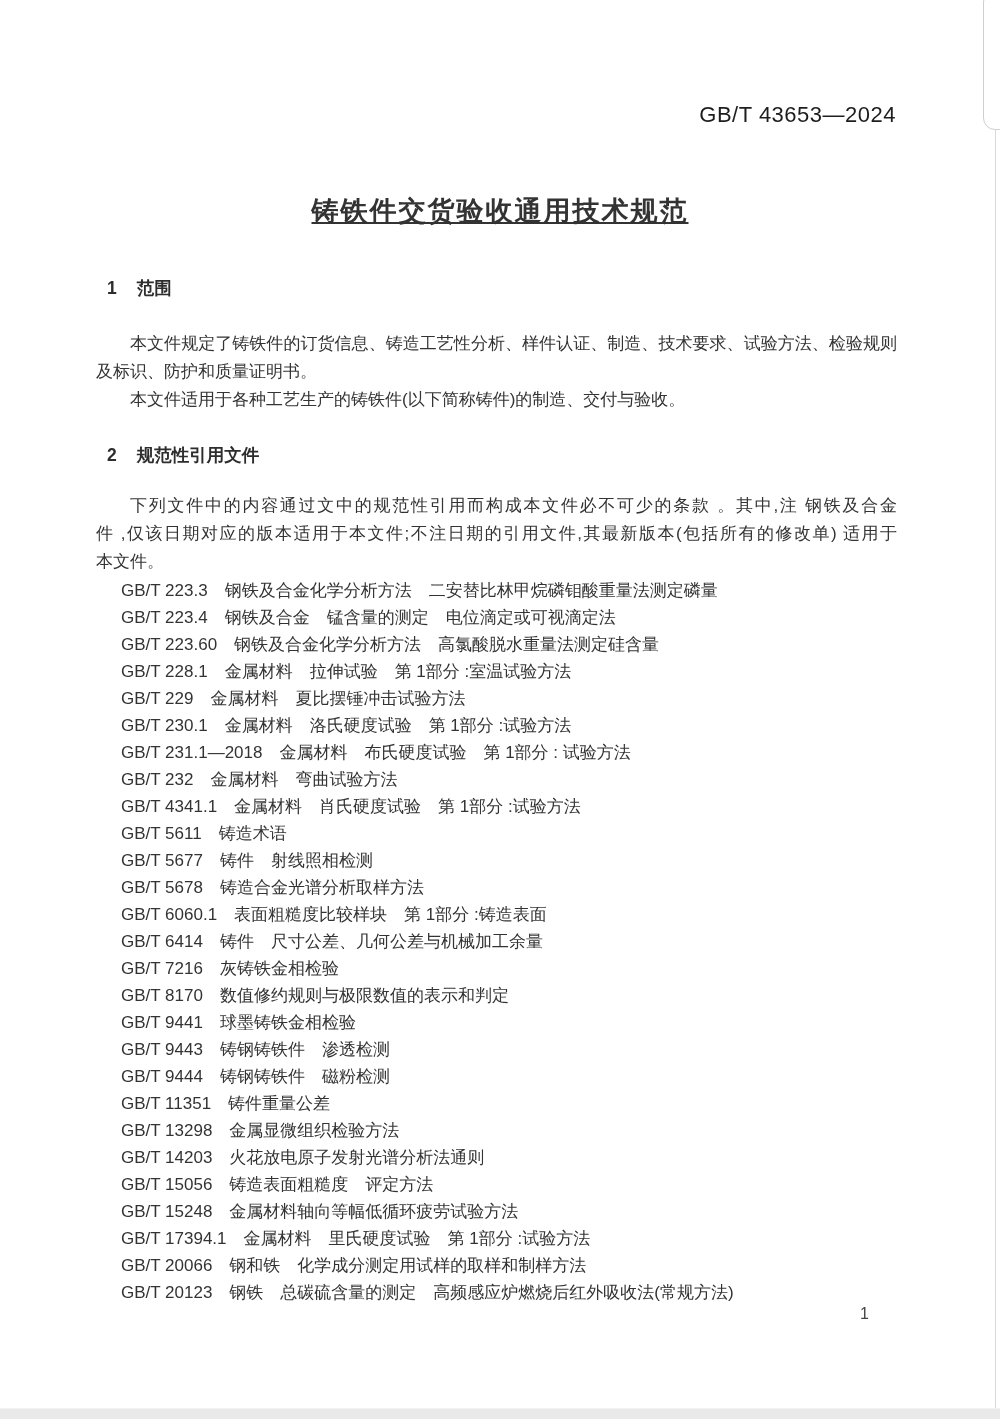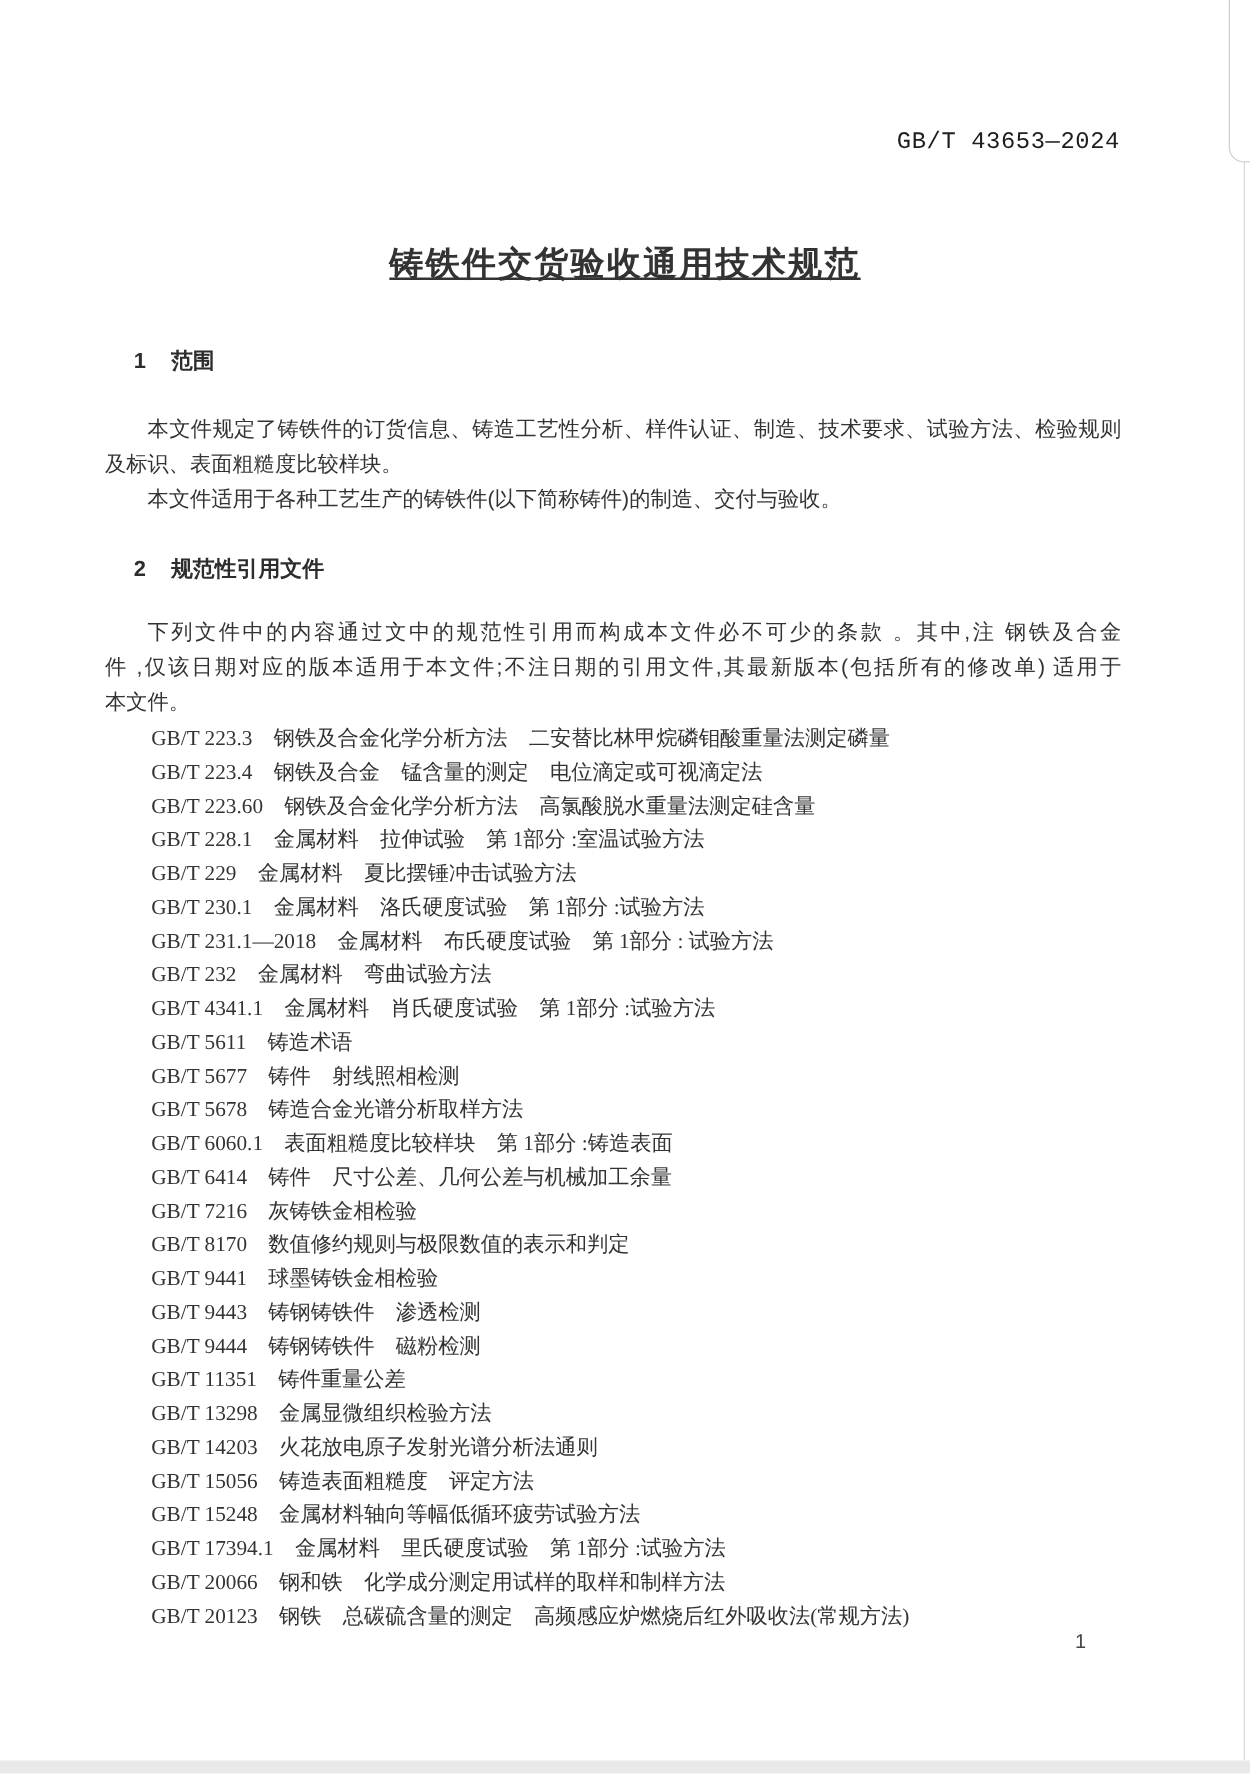--- a/index.html
+++ b/index.html
@@ -10,63 +10,63 @@
   .right-border{position:absolute;left:995px;top:0;width:1px;height:1408px;background:#d9d9d9;}
   .scroll-thumb{
     position:absolute;left:983px;top:-10px;width:28px;height:140px;box-sizing:border-box;
     background:#ffffff;border:1px solid #cfcfcf;border-radius:12px;
   }
   .bottom-bar{
     position:absolute;left:0;top:1408px;width:1000px;height:11px;box-sizing:border-box;
     background:#e9e9e9;border-top:1px solid #f3f3f3;
   }
   .std-number{
-    position:absolute;top:102px;right:104px;font-size:19px;color:#1d1d1d;letter-spacing:.5px;font-family:Liberation Mono, monospace;
+    position:absolute;top:102px;right:104px;font-size:22px;color:#1d1d1d;letter-spacing:.5px;
   }
   .watermark{
     position:absolute;top:128px;left:197px;font-size:70px;font-weight:bold;line-height:1;
     color:#e3e3e3;letter-spacing:2px;user-select:none;
   }
   .doc-title{
     position:absolute;top:193px;left:0;width:1000px;text-align:center;
     font-size:27px;font-weight:bold;letter-spacing:2px;color:#333333;text-decoration:underline;
   }
   .sec-heading{position:absolute;left:107px;font-size:17.5px;font-weight:bold;color:#2d2d2d;}
   .sec-heading .num{display:inline-block;margin-right:20px;}
   #sec1-heading{top:276px;}
   #sec2-heading{top:443px;}
   .para{position:absolute;left:84px;width:813px;font-size:17px;line-height:28px;color:#333333;}
   #sec1-para{top:330px;}
   #sec2-intro{top:492px;}
-  .line{display:block;}
+  .line{display:block;margin-left:12px;}
   .ind{padding-left:34px;}
   .j{text-align:justify;text-align-last:justify;}
   .ref-list{
     position:absolute;left:121px;top:577px;width:790px;
-    font-size:17px;line-height:27px;color:#333333;white-space:pre-wrap;font-family:Liberation Serif, serif;
+    font-size:17px;line-height:27px;color:#333333;white-space:pre-wrap;
   }
   .page-num{position:absolute;top:1305px;left:860px;font-size:16px;color:#454545;}
 </style>
 </head>
 <body>
 
 <div class="page">
 
   <div class="std-number">GB/T 43653—2024</div>
 
 
   <div class="doc-title">铸铁件交货验收通用技术规范</div>
 
   <div class="sec-heading" id="sec1-heading">
     <span class="num">1</span><span>范围</span>
   </div>
 
   <div class="para" id="sec1-para">
     <span class="line ind j">本文件规定了铸铁件的订货信息、铸造工艺性分析、样件认证、制造、技术要求、试验方法、检验规则</span>
-    <span class="line">及标识、表面粗糙度比较样块。</span>
+    <span class="line">及标识、防护和质量证明书。</span>
     <span class="line ind">本文件适用于各种工艺生产的铸铁件(以下简称铸件)的制造、交付与验收。</span>
   </div>
 
   <div class="sec-heading" id="sec2-heading">
     <span class="num">2</span><span>规范性引用文件</span>
   </div>
 
   <div class="para" id="sec2-intro">
     <span class="line ind j">下列文件中的内容通过文中的规范性引用而构成本文件必不可少的条款 。其中,注 钢铁及合金</span>
     <span class="line j">件 ,仅该日期对应的版本适用于本文件;不注日期的引用文件,其最新版本(包括所有的修改单) 适用于</span>

